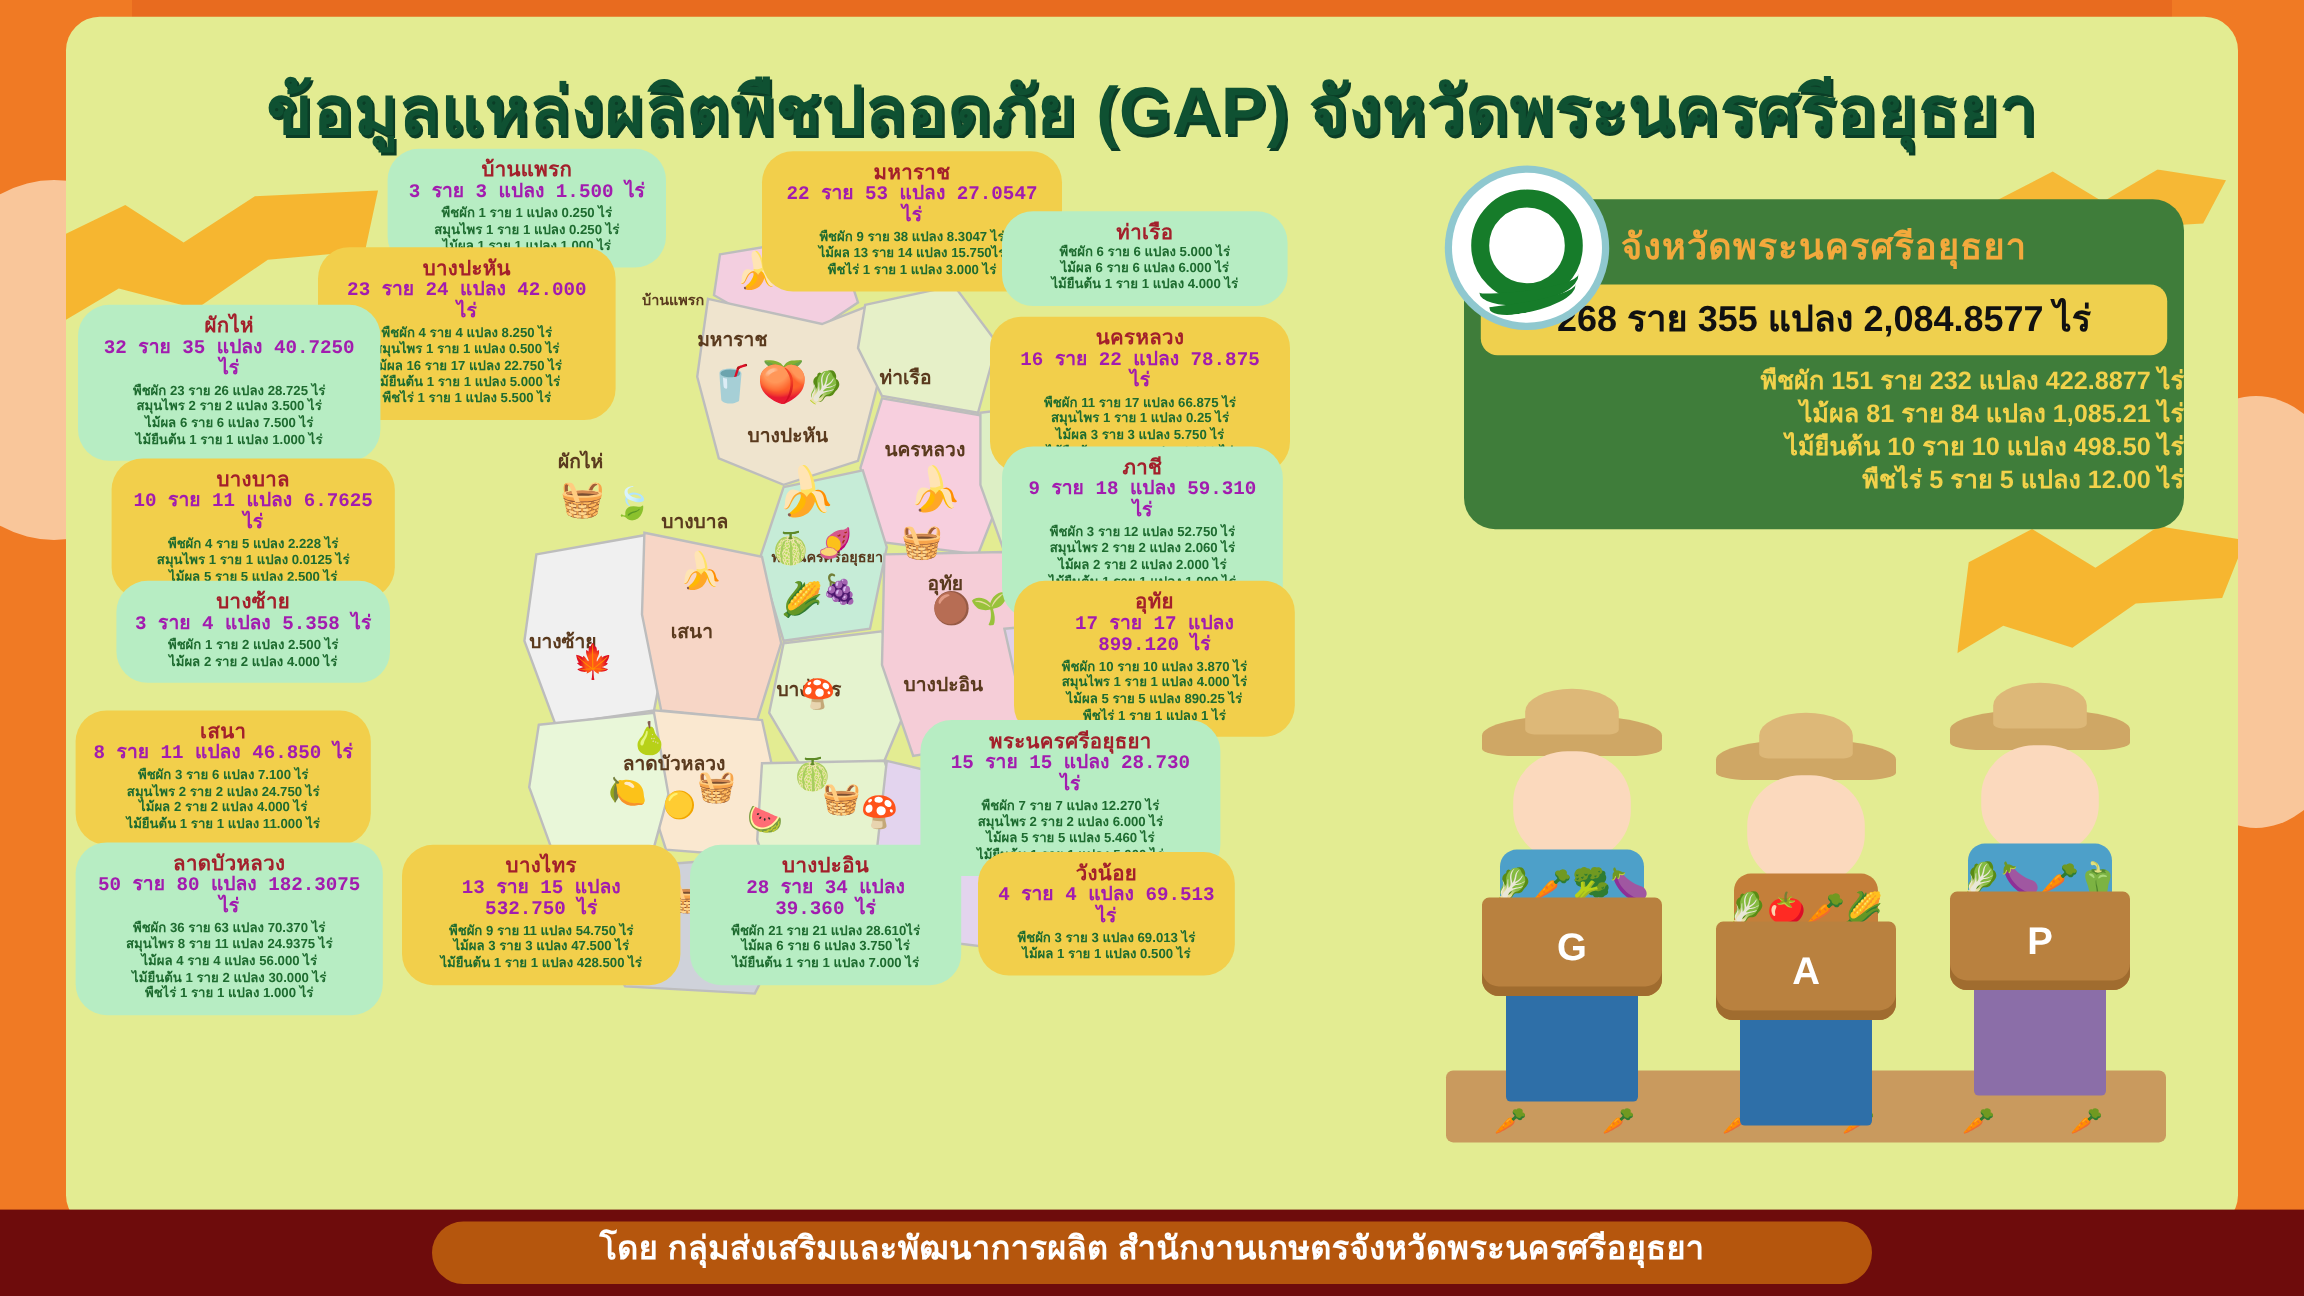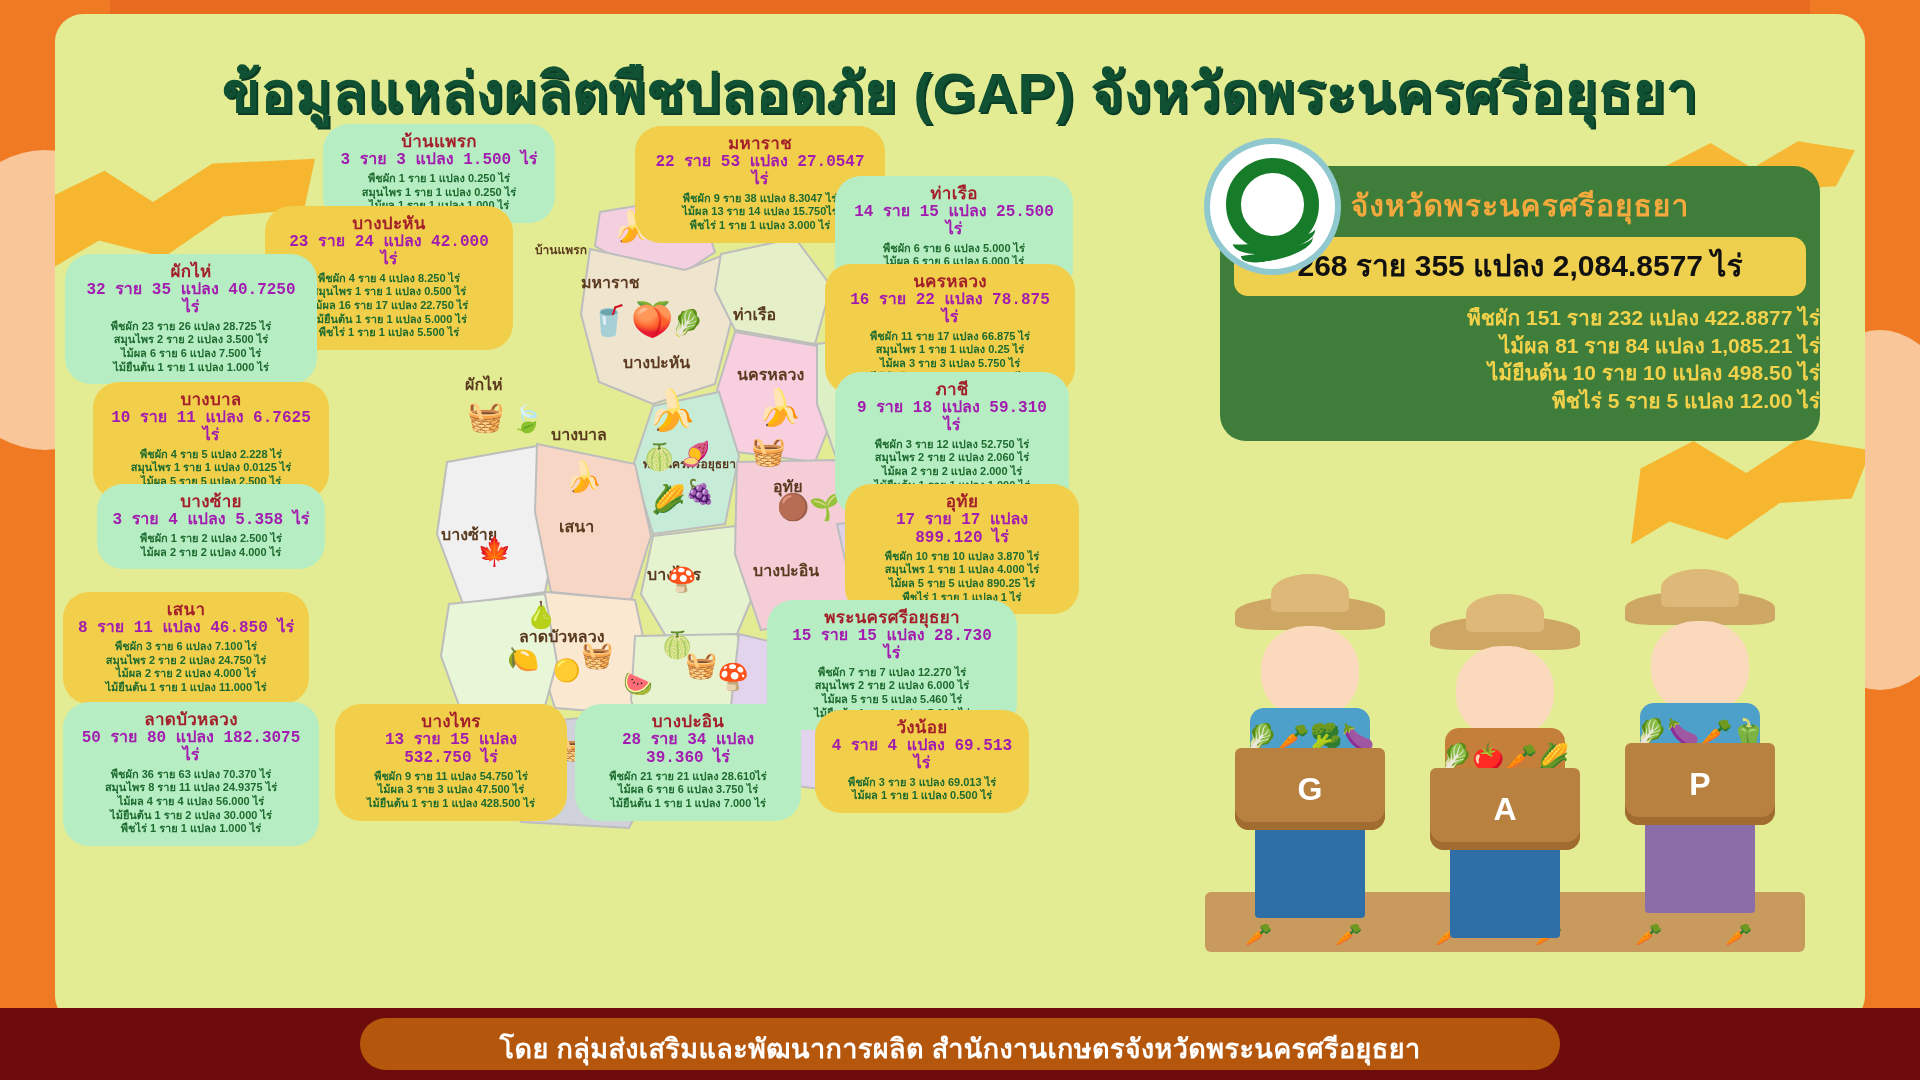--- a/index.html
+++ b/index.html
@@ -160,21 +160,21 @@
   .emoji { position: absolute; pointer-events: none; line-height: 1; }
 
   
   #footer {
     position: absolute; left: 0; right: 0; bottom: 0;
     height: 72px; background: #6e0c0c;
   }
   #footer .fbar {
     position: absolute; left: 360px; right: 360px; top: 10px; bottom: 10px;
     background: #b5560d; border-radius: 26px;
-    display: flex; align-items: flex-end; justify-content: center;
+    display: flex; align-items: flex-start; justify-content: center;
   }
   #footer .ftxt {
     color: #fff; font-weight: 700; font-size: 27px; letter-spacing: .4px;
     white-space: nowrap;
   }
 
   
   #farmers { position: absolute; right: 60px; bottom: 72px; width: 600px; height: 380px; }
   .farmer { position: absolute; bottom: 26px; }
   .f-hat {
@@ -354,21 +354,20 @@
     <div class="ibox yellow" style="left:580px; top:112px; width:250px;">
       <div class="bx-title">มหาราช</div>
       <div class="bx-main">22 ราย 53 แปลง 27.0547 ไร่</div>
       <div class="bx-line">พืชผัก 9 ราย 38 แปลง 8.3047 ไร่</div>
       <div class="bx-line">ไม้ผล 13 ราย 14 แปลง 15.750ไร่</div>
       <div class="bx-line">พืชไร่ 1 ราย 1 แปลง 3.000 ไร่</div>
     </div>
 
     <div class="ibox green" style="left:780px; top:162px; width:238px;">
       <div class="bx-title">ท่าเรือ</div>
-      <div class="bx-main">14 ราย 15 แปลง 25.500 ไร่</div>
       <div class="bx-line">พืชผัก 6 ราย 6 แปลง 5.000 ไร่</div>
       <div class="bx-line">ไม้ผล 6 ราย 6 แปลง 6.000 ไร่</div>
       <div class="bx-line">ไม้ยืนต้น 1 ราย 1 แปลง 4.000 ไร่</div>
     </div>
 
     <div class="ibox yellow" style="left:210px; top:192px; width:248px;">
       <div class="bx-title">บางปะหัน</div>
       <div class="bx-main">23 ราย 24 แปลง 42.000 ไร่</div>
       <div class="bx-line">พืชผัก 4 ราย 4 แปลง 8.250 ไร่</div>
       <div class="bx-line">สมุนไพร 1 ราย 1 แปลง 0.500 ไร่</div>

